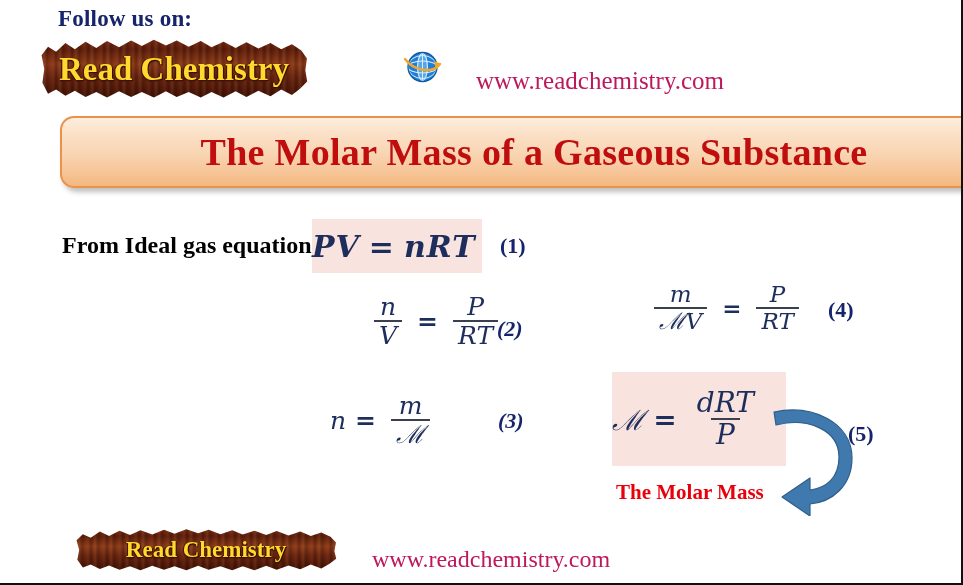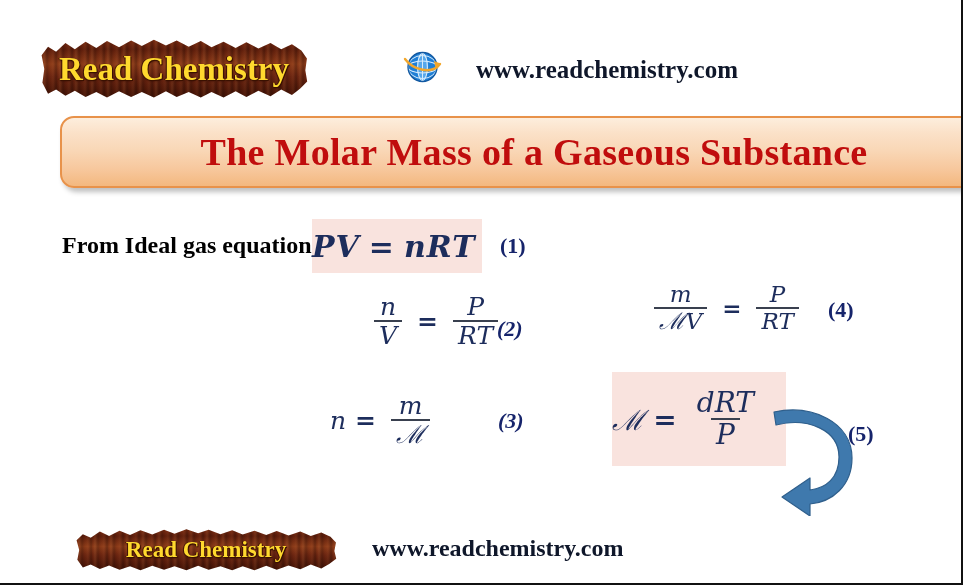--- a/index.html
+++ b/index.html
@@ -99,23 +99,24 @@
 
   .globe-icon {
     position: absolute;
     left: 401px;
     top: 45px;
     width: 42px;
     height: 42px;
   }
   .site-url {
     position: absolute;
-    font-weight: bold;
-    color: #0f172a;
-    white-space: nowrap;
+    font-weight: normal;
+    color: #be185d;
+    white-space: nowrap;
+    margin-top: 11px;
   }
   #url-header {
     left: 476px;
     top: 56px;
     font-size: 25px;
   }
   #url-footer {
     left: 372px;
     top: 535px;
     font-size: 24px;
@@ -232,20 +233,21 @@
     top: 400px;
     width: 104px;
     height: 116px;
   }
 </style>
 </head>
 <body>
 
 <div id="page">
 
+  <div class="follow-text">Follow us on:</div>
 
   <div class="wood-logo" id="logo-header">
     <div class="wood-plank"></div>
     <div class="wood-text">Read Chemistry</div>
   </div>
 
   <div class="globe-icon">
     <svg viewBox="0 0 42 42" width="42" height="42">
       <circle cx="21.5" cy="22" r="14.5" fill="#1f7fd6"></circle>
       <path d="M21.5 7.5 C14 13 14 31 21.5 36.5 C29 31 29 13 21.5 7.5 Z" fill="#56a7ea"></path>
@@ -318,20 +320,21 @@
       <span class="lhs script-m">ℳ</span>
       <span class="eqsign">=</span>
       <span class="frac">
         <span class="num">dRT</span>
         <span class="den">P</span>
       </span>
     </span>
   </div>
   <div class="eq-num" id="num5">(5)</div>
 
+  <div class="molar-mass-label">The Molar Mass</div>
 
   <div class="curve-arrow">
     <svg viewBox="0 0 104 116" width="104" height="116">
       <path d="M8 12
                C 46 4, 86 22, 86 58
                C 86 86, 66 102, 44 104
                L 44 116 L 16 97 L 44 78 L 44 90
                C 60 88, 73 78, 73 57
                C 73 30, 42 17, 10 25 Z" fill="#3f79ad" stroke="#2f5f8c" stroke-width="1.2" stroke-linejoin="round"></path>
     </svg>

